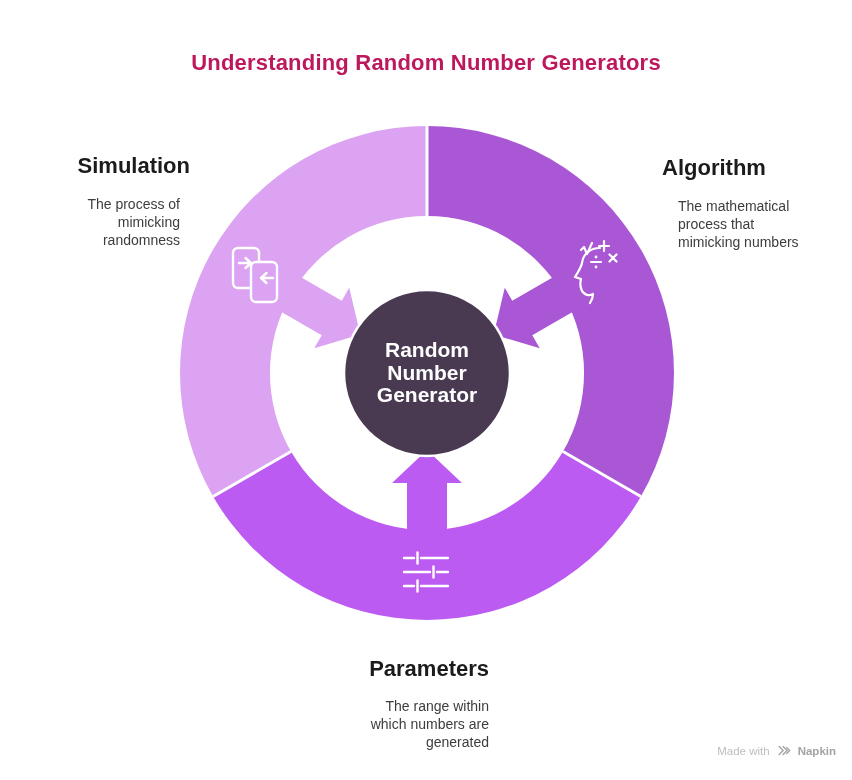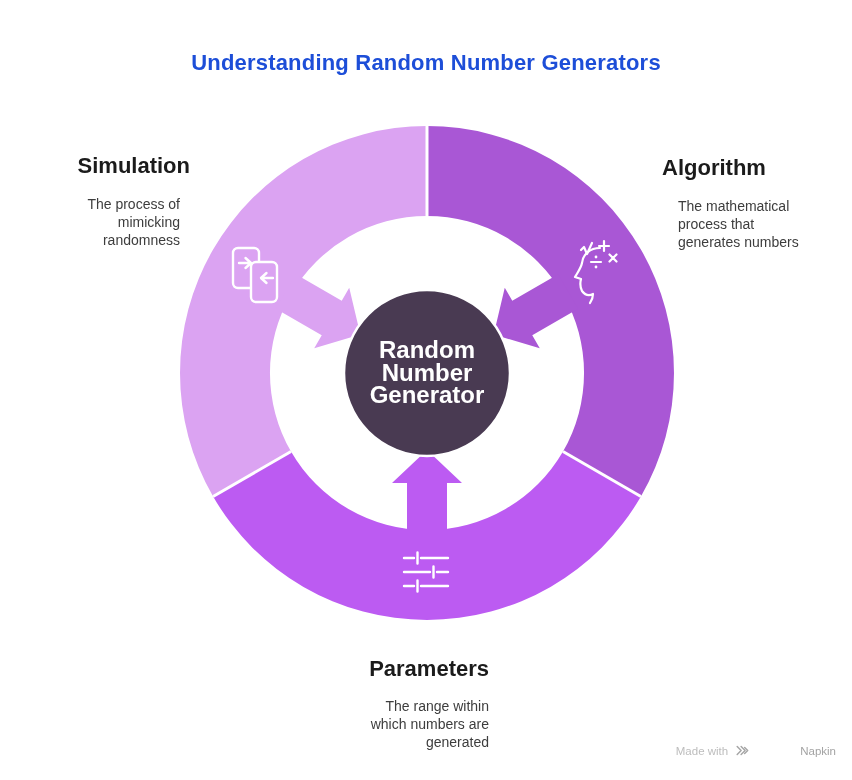--- a/index.html
+++ b/index.html
@@ -1,51 +1,51 @@
 <!DOCTYPE html>
 <html><head>
 <meta charset="utf-8">
 <style>
   html,body { margin:0; padding:0; background:#ffffff; }
   body { width:852px; height:780px; font-family:"Liberation Sans", sans-serif; }
   .canvas { position:relative; width:852px; height:780px; background:#ffffff; overflow:hidden; }
 
   .title {
     position:absolute; left:0; top:50px; width:852px; margin:0;
-    text-align:center; font-size:22px; font-weight:700; color:#1d4ed8;
+    text-align:center; font-size:22px; font-weight:700; color:#be185d;
     letter-spacing:0.2px;
   }
 
   .diagram { position:absolute; left:0; top:0; }
 
   .seg-label h2 {
     margin:0 0 15px 0; font-size:22px; font-weight:700; color:#1b1b1b;
   }
   .seg-label p {
     margin:16px; font-size:14px; line-height:18px; color:#3d3d3d;
   }
   .seg-label.sim { position:absolute; right:662px; top:153px; width:125px; text-align:right; }
   .seg-label.sim p { width:115px; margin-left:auto; }
   .seg-label.algo { position:absolute; left:662px; top:155px; width:132px; text-align:left; }
   .seg-label.algo p { width:126px; }
   .seg-label.param { position:absolute; left:365px; top:656px; width:124px; text-align:right; }
   .seg-label.param p { width:124px; margin:12px auto; }
 
   .center-label {
     position:absolute; left:365px; top:339px; width:124px;
-    text-align:center; font-size:24px; font-weight:700; color:#ffffff;
+    text-align:center; font-size:21px; font-weight:700; color:#ffffff;
     line-height:22.5px;
   }
 
   .watermark {
     position:absolute; right:16px; top:744px;
     display:flex; align-items:center; gap:7px;
     font-size:11.5px; color:#bdbdbd;
   }
-  .watermark .brand { color:#a3a3a3; font-weight:400;margin-left:44px; }
+  .watermark .brand { color:#a3a3a3; font-weight:700; }
 </style>
 </head>
 <body>
 
 <div class="canvas">
 
   <h1 class="title">Understanding Random Number Generators</h1>
 
   <svg class="diagram" width="852" height="780" viewBox="0 0 852 780" aria-hidden="true">
 
@@ -89,21 +89,21 @@
     </g>
   </svg>
 
   <div class="seg-label sim">
     <h2>Simulation</h2>
     <p>The process of mimicking randomness</p>
   </div>
 
   <div class="seg-label algo">
     <h2>Algorithm</h2>
-    <p>The mathematical process that generates numbers</p>
+    <p>The mathematical process that mimicking numbers</p>
   </div>
 
   <div class="seg-label param">
     <h2>Parameters</h2>
     <p>The range within which numbers are generated</p>
   </div>
 
   <div class="center-label">Random Number Generator</div>
 
   <div class="watermark">

